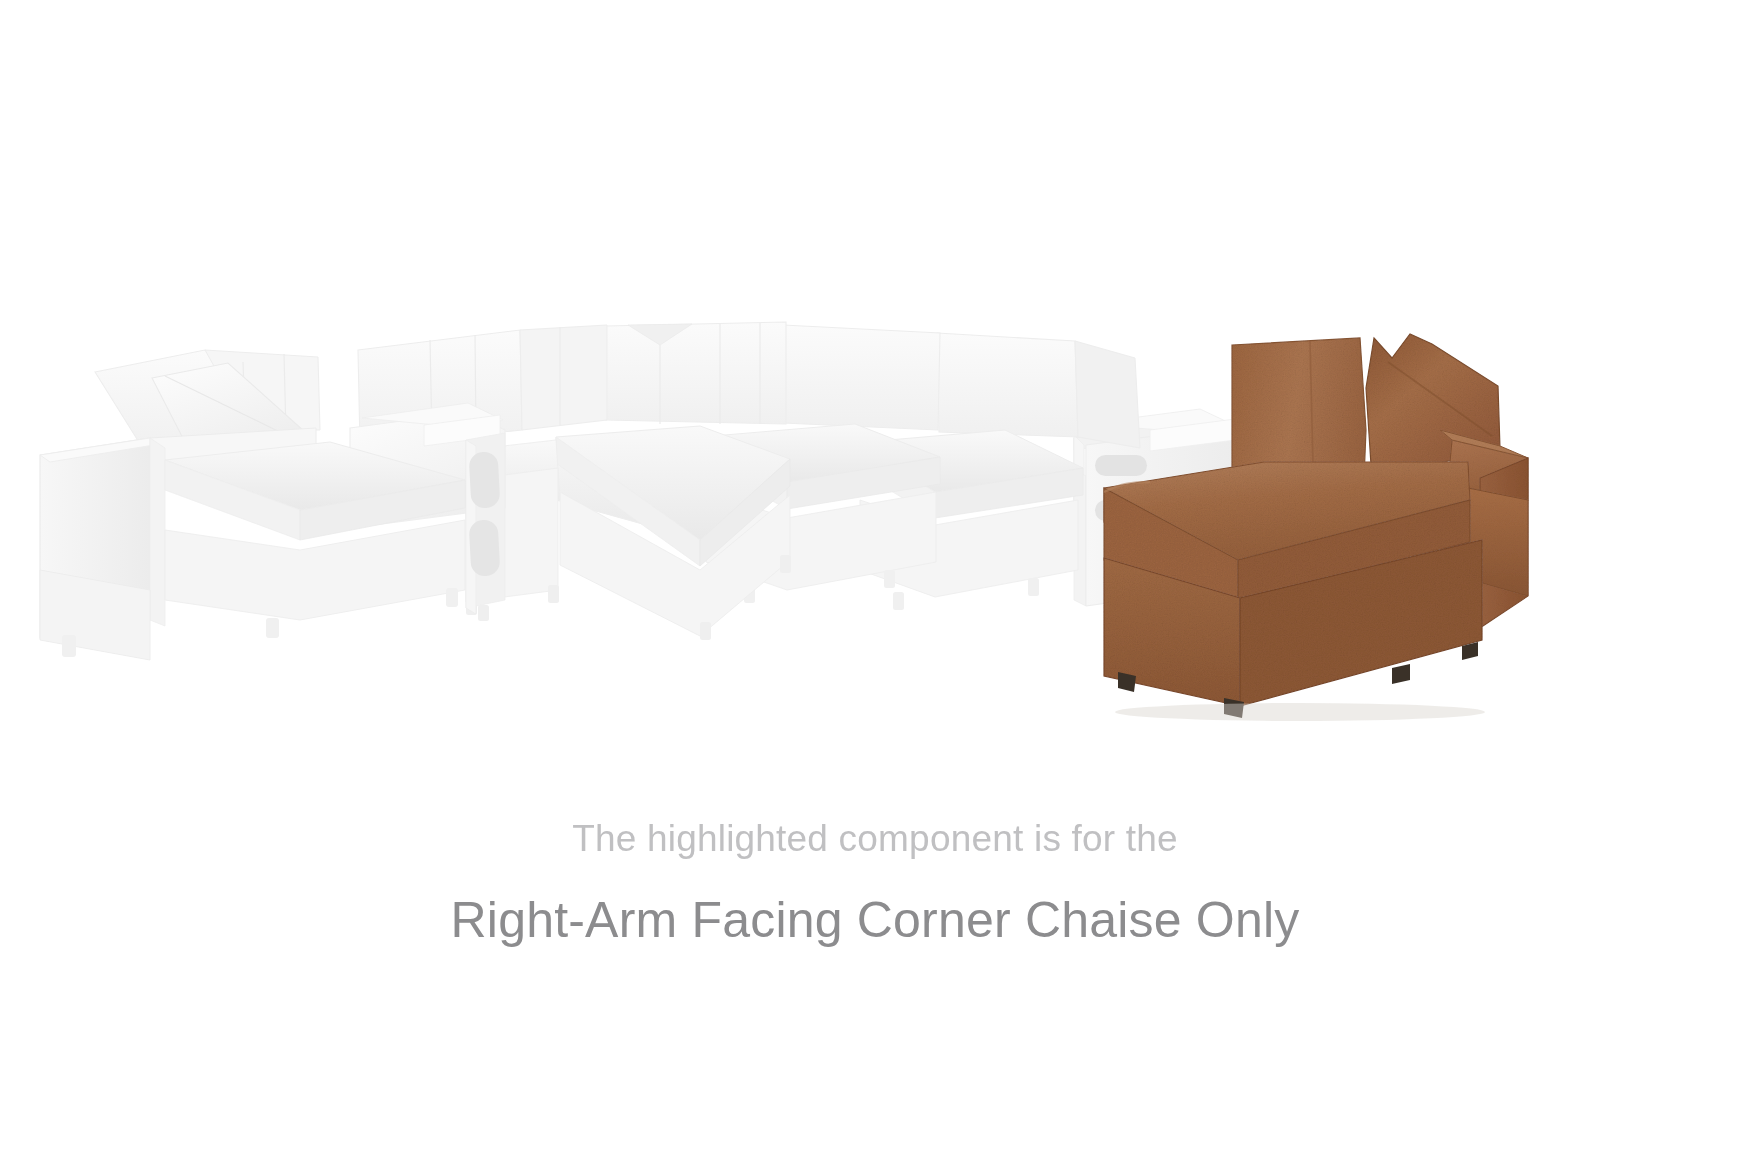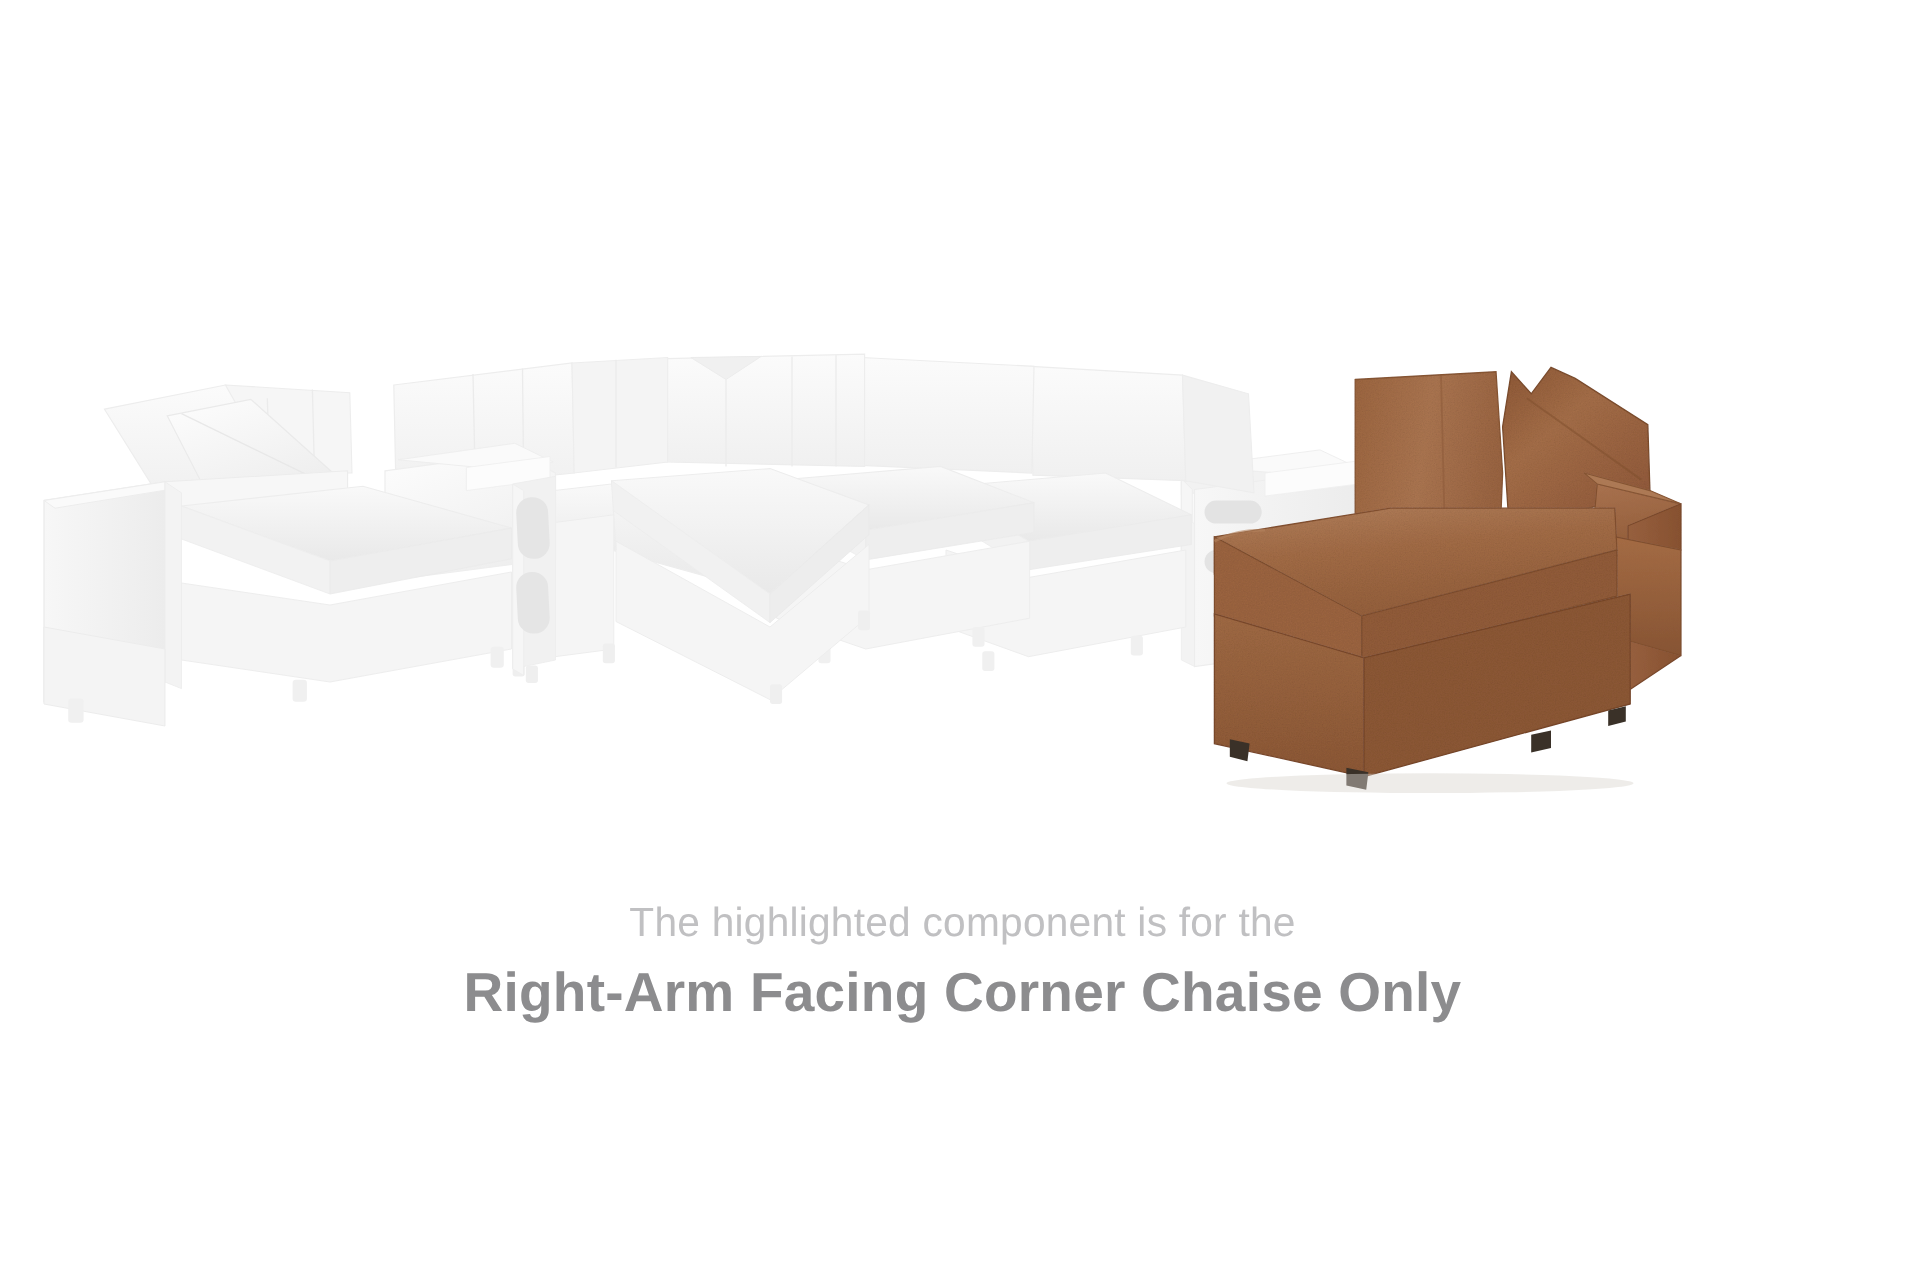--- a/index.html
+++ b/index.html
@@ -38,25 +38,25 @@
   .caption-line-1{
     font-size:37px;
     font-weight:400;
     color:#c0c0c2;
     letter-spacing:0.2px;
     line-height:1.28;
     white-space:nowrap;
   }
   .caption-line-2{
     font-size:50px;
-    font-weight:700;
+    font-weight:400;
     color:#8c8c8e;
     letter-spacing:0.2px;
     line-height:1.30;
-    margin-top:8px;
+    margin-top:26px;
     white-space:nowrap;
   }
   .caption-line-3{
     font-size:34px;
     font-weight:400;
     color:#c0c0c2;
     letter-spacing:0.2px;
     line-height:1.28;
     margin-top:14px;
     white-space:nowrap;

